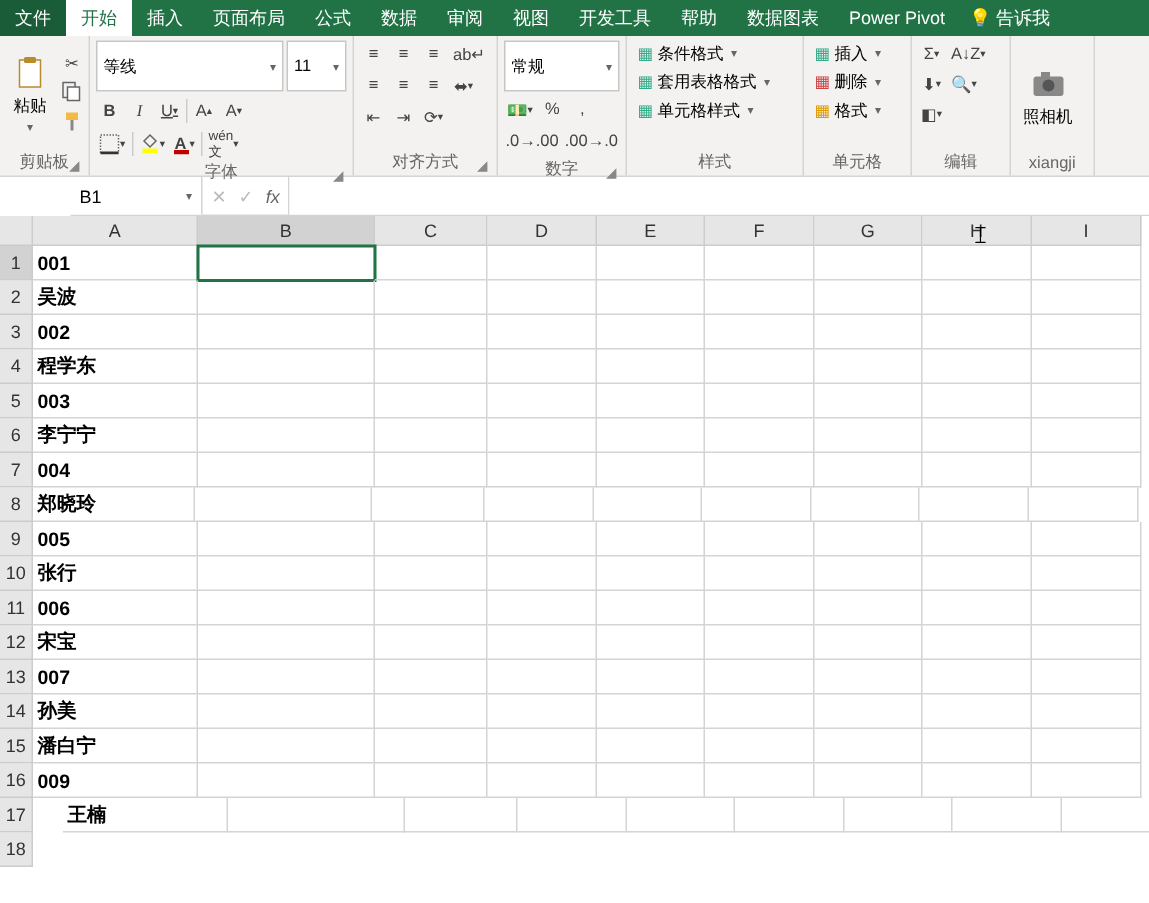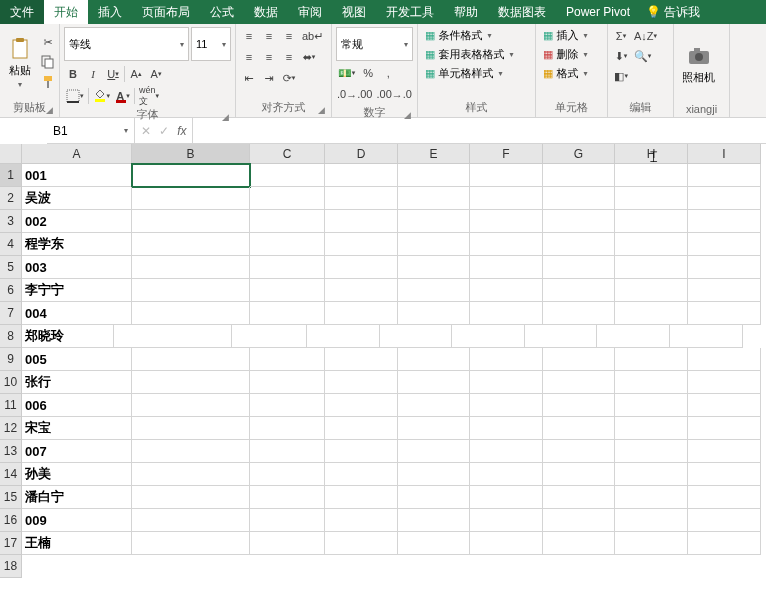--- a/index.html
+++ b/index.html
@@ -422,21 +422,21 @@
         <div class="cell" style="width: 118px;"></div>
         <div class="cell" style="width: 75px;"></div>
         <div class="cell" style="width: 73px;"></div>
         <div class="cell" style="width: 72px;"></div>
         <div class="cell" style="width: 73px;"></div>
         <div class="cell" style="width: 72px;"></div>
         <div class="cell" style="width: 73px;"></div>
         <div class="cell" style="width: 73px;"></div>
       </div>
       <div class="cell-row">
-        <div class="cell" style="width: 92px;">郑晓玲</div>
+        <div class="cell" style="width: 108px;">郑晓玲</div>
         <div class="cell" style="width: 118px;"></div>
         <div class="cell" style="width: 75px;"></div>
         <div class="cell" style="width: 73px;"></div>
         <div class="cell" style="width: 72px;"></div>
         <div class="cell" style="width: 73px;"></div>
         <div class="cell" style="width: 72px;"></div>
         <div class="cell" style="width: 73px;"></div>
         <div class="cell" style="width: 73px;"></div>
       </div>
       <div class="cell-row">
@@ -521,21 +521,21 @@
         <div class="cell" style="width: 118px;"></div>
         <div class="cell" style="width: 75px;"></div>
         <div class="cell" style="width: 73px;"></div>
         <div class="cell" style="width: 72px;"></div>
         <div class="cell" style="width: 73px;"></div>
         <div class="cell" style="width: 72px;"></div>
         <div class="cell" style="width: 73px;"></div>
         <div class="cell" style="width: 73px;"></div>
       </div>
       <div class="cell-row">
-        <div class="cell" style="width: 110px;">王楠</div>
+        <div class="cell" style="width: 110px; margin-left: 20px;">王楠</div>
         <div class="cell" style="width: 118px;"></div>
         <div class="cell" style="width: 75px;"></div>
         <div class="cell" style="width: 73px;"></div>
         <div class="cell" style="width: 72px;"></div>
         <div class="cell" style="width: 73px;"></div>
         <div class="cell" style="width: 72px;"></div>
         <div class="cell" style="width: 73px;"></div>
         <div class="cell" style="width: 73px;"></div>
       </div>
     </div>

